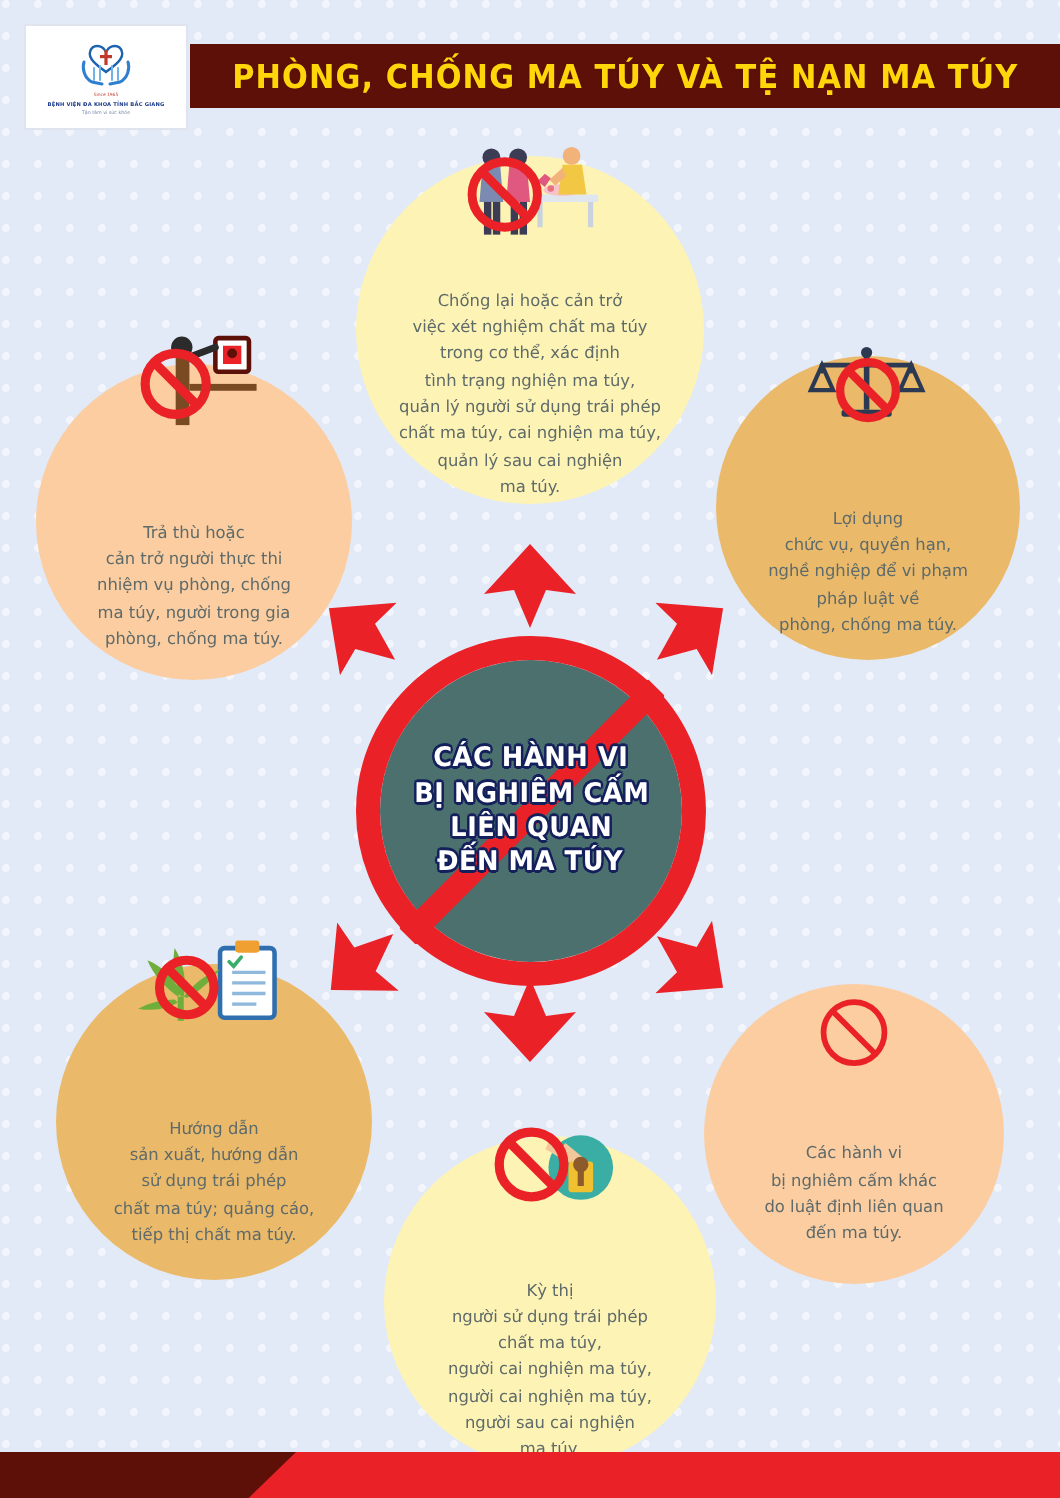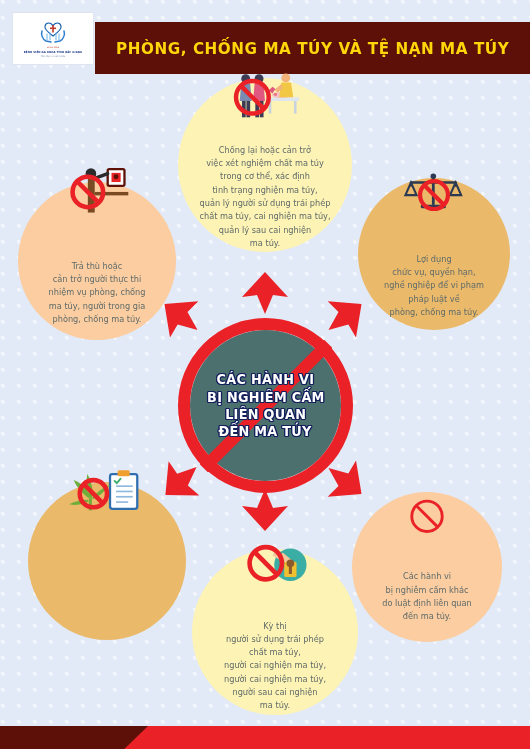--- a/index.html
+++ b/index.html
@@ -12,21 +12,21 @@
   }
   .page{
     position:absolute;inset:0;
     background:
       radial-gradient(circle at 18% 12%, rgba(255,255,255,.55) 0 2px, transparent 2px) 0 0/16px 16px,
       #e2eaf8;
   }
 
   
   .header-bar{
-    position:absolute;left:95px;top:22px;width:435px;height:52px;
+    position:absolute;left:95px;top:22px;width:435px;height:32px;
     background:#5c1008;
     display:flex;align-items:center;justify-content:center;
   }
   .header-title{
     color:#ffd60a;
     font-family:"DejaVu Sans","Liberation Sans",sans-serif;
     font-size:16.5px;font-weight:bold;
     letter-spacing:.6px;
     transform:scaleX(.92);
     white-space:nowrap;
@@ -124,21 +124,21 @@
   #bub-tr{left:358px;top:178px;width:152px;height:152px;background:#eab96a;justify-content:center;}
   #bub-tr .bub-txt{transform:translateY(14px);}
   #bub-tr .bub-ico{top:-8px;width:64px;height:46px;}
 
   
   #bub-r{left:352px;top:492px;width:150px;height:150px;background:#fbcda0;}
   #bub-r .bub-txt{transform:translateY(12px);}
   #bub-r .bub-ico{top:4px;width:52px;height:44px;}
 
   
-  #bub-b{left:192px;top:549px;width:166px;height:166px;background:#fdf3b4;}
+  #bub-b{left:192px;top:568px;width:166px;height:166px;background:#fdf3b4;}
   #bub-b .bub-txt{transform:translateY(16px);}
   #bub-b .bub-ico{top:-12px;width:80px;height:54px;}
 
   
   #bub-bl{left:28px;top:482px;width:158px;height:158px;background:#eab96a;}
   #bub-bl .bub-txt{transform:translateY(12px);}
   #bub-bl .bub-ico{top:-14px;width:82px;height:56px;}
 
   
   #bub-tl{left:18px;top:182px;width:158px;height:158px;background:#fbcda0;}
@@ -285,20 +285,25 @@
           <path d="M30 40 C22 34 14 26 10 16 C20 20 28 28 32 38 Z"></path>
           <path d="M32 40 C28 30 26 20 28 8 C34 18 36 30 34 40 Z"></path>
           <path d="M34 40 C40 32 48 26 58 22 C50 32 42 38 36 41 Z"></path>
           <path d="M28 42 C20 42 12 44 4 48 C14 50 24 48 30 44 Z"></path>
         </g>
         <rect x="30" y="40" width="4" height="16" fill="#6fae3a"></rect>
         <circle cx="36" cy="34" r="18" fill="none" stroke="#ea2227" stroke-width="6"></circle>
         <line x1="23" y1="21" x2="49" y2="47" stroke="#ea2227" stroke-width="6"></line>
       </svg>
     </div>
+    <div class="bub-txt">Hướng dẫn
+sản xuất, hướng dẫn
+sử dụng trái phép
+chất ma túy; quảng cáo,
+tiếp thị chất ma túy.</div>
   </div>
 
   <div class="bub" id="bub-tl">
     <div class="bub-ico">
       <svg viewBox="0 0 104 76">
         <rect x="66" y="4" width="22" height="22" rx="2" fill="#ffffff" stroke="#5c1008" stroke-width="3"></rect>
         <rect x="71" y="9" width="12" height="12" fill="#ea2227"></rect>
         <circle cx="77" cy="14" r="3.2" fill="#5c1008"></circle>
         <circle cx="44" cy="10" r="7" fill="#2b2b2b"></circle>
         <path d="M50 16 L66 10" stroke="#2b2b2b" stroke-width="4.5" stroke-linecap="round"></path>

